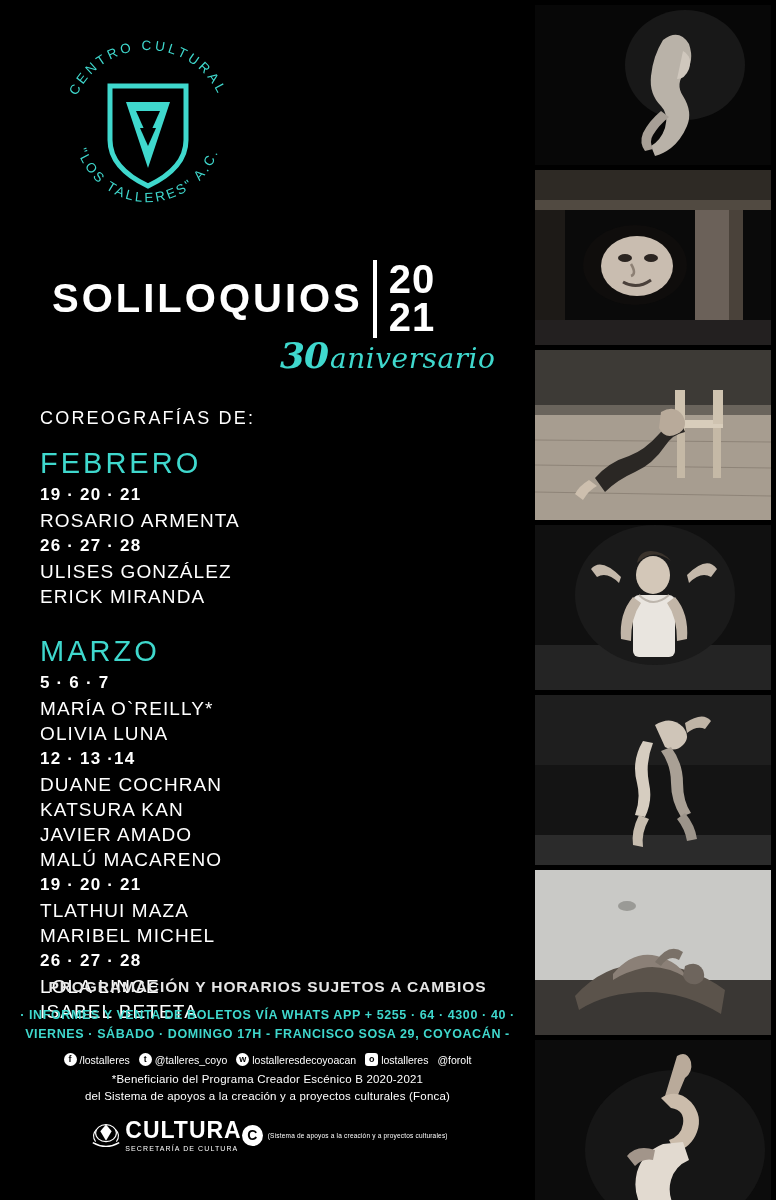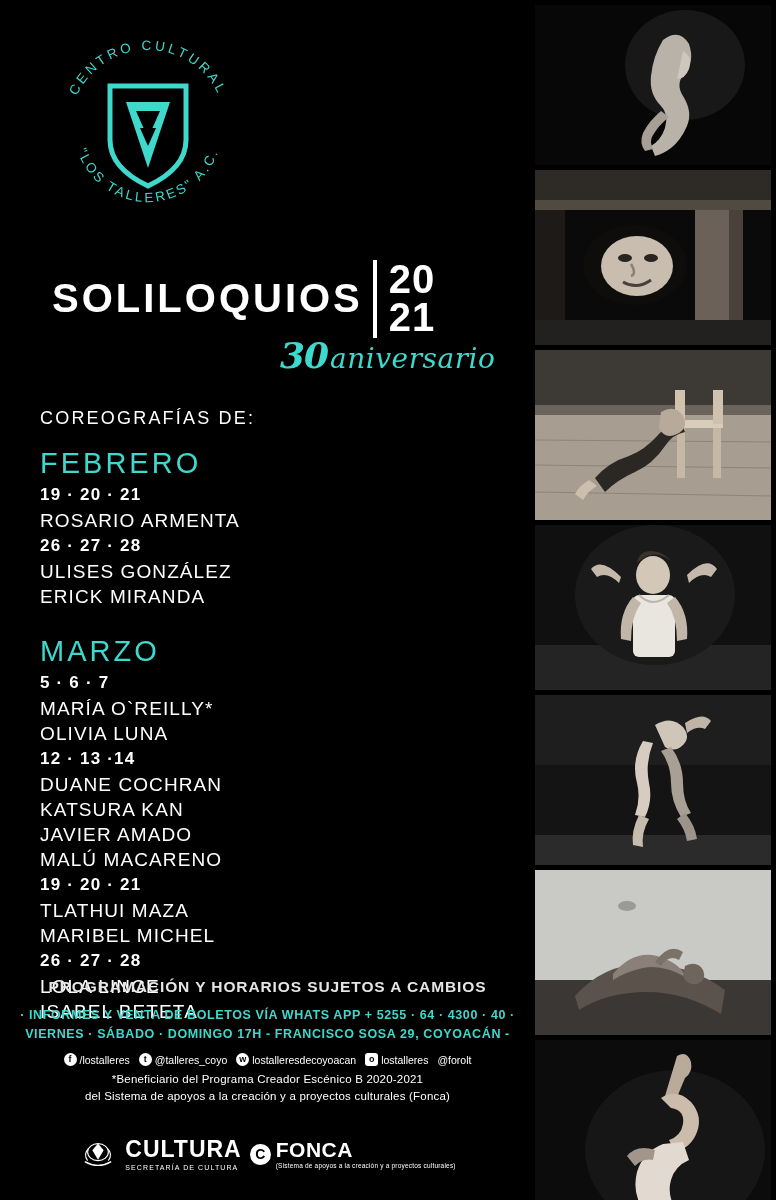--- a/index.html
+++ b/index.html
@@ -187,25 +187,25 @@
     border-radius: 3px;
   }
   .beneficiario {
     margin-top: 5px;
     font-size: 11.5px;
     color: #ffffff;
     line-height: 17px;
     letter-spacing: 0.2px;
   }
   .logos-row {
-    margin-top: 32px;
+    margin-top: 13px;
     display: flex;
     justify-content: center;
     align-items: center;
-    gap: 8px;
+    gap: 0;
   }
   .eagle {
     width: 38px;
     height: 34px;
   }
   .cultura-txt {
     text-align: left;
     line-height: 1;
   }
   .cultura-main {
@@ -387,21 +387,20 @@
           <path d="M10 12 Q4 18 9 25" fill="none" stroke="#ffffff" stroke-width="1.1"></path>
           <path d="M30 12 Q36 18 31 25" fill="none" stroke="#ffffff" stroke-width="1.1"></path>
         </svg>
         <div class="cultura-txt">
           <div class="cultura-main">CULTURA</div>
           <div class="cultura-sub">SECRETARÍA DE CULTURA</div>
         </div>
         <div class="fonca-block">
           <span class="fonca-mark">C</span>
           <div class="fonca-txt">
-            <div class="fonca-main">FONCA</div>
             <div class="fonca-sub">(Sistema de apoyos a la creación y a proyectos culturales)</div>
           </div>
         </div>
       </div>
     </div>
   </div>
 
   <div class="right">
 
     <div class="photo" style="height:160px">

